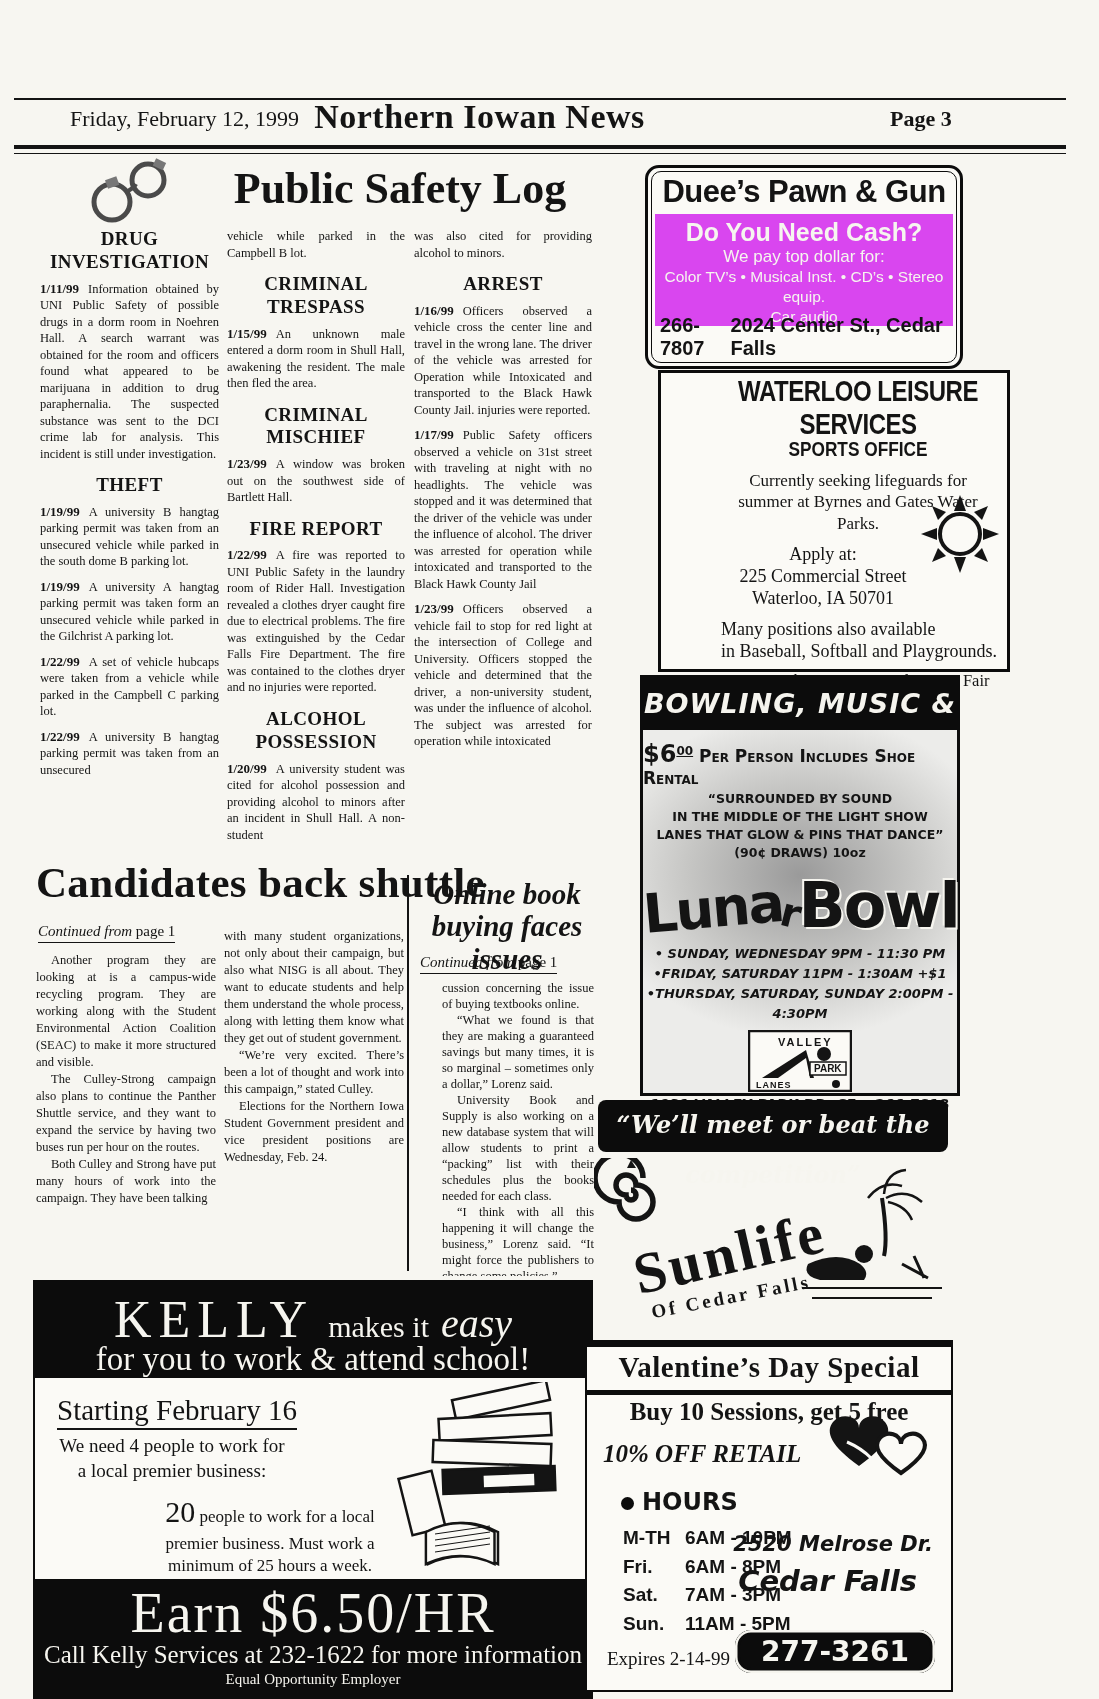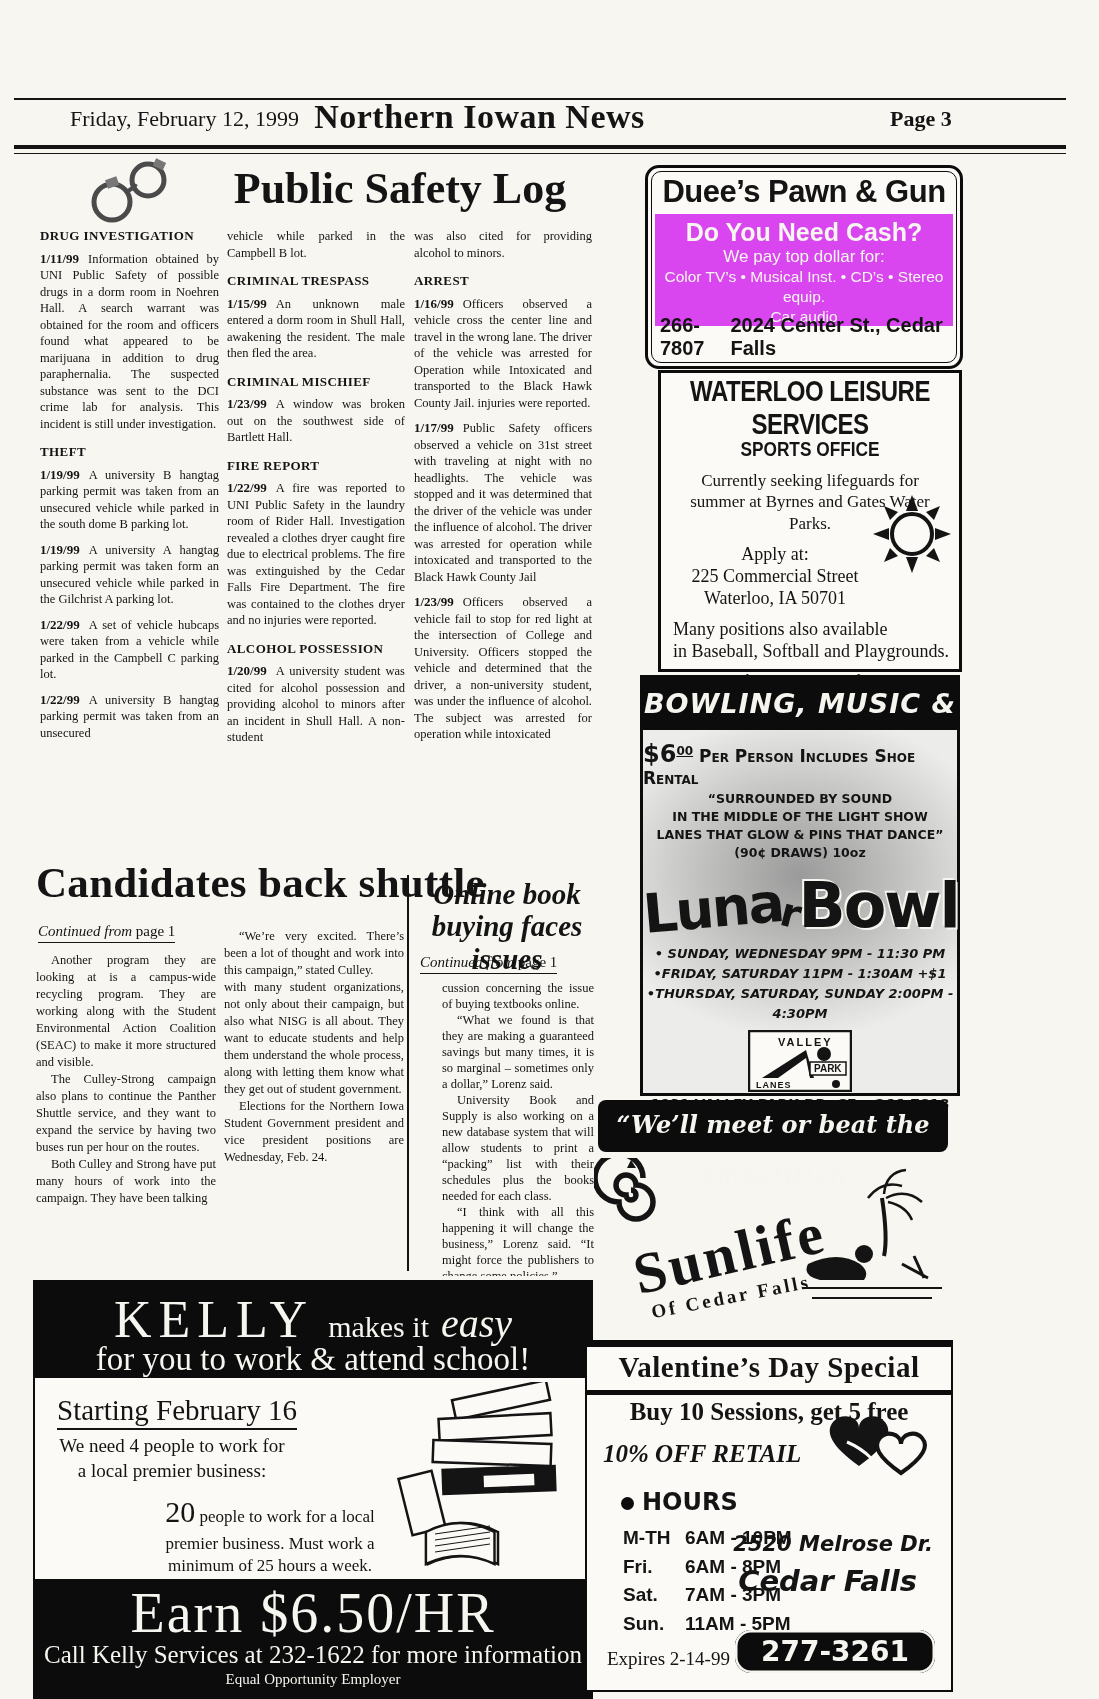--- a/index.html
+++ b/index.html
@@ -9,21 +9,21 @@
   .rule{position:absolute;background:#141414;}
 
   
   .mast-date{left:70px;top:106px;font-size:22px;}
   .mast-title{left:0;right:140px;top:98px;text-align:center;font-size:34px;font-weight:bold;letter-spacing:.5px;}
   .mast-page{left:890px;top:106px;font-size:22px;font-weight:bold;}
 
   
   .psl-title{left:200px;top:163px;width:400px;text-align:center;font-size:44px;font-weight:bold;}
   .log-col{position:absolute;top:228px;height:634px;overflow:hidden;}
-  .log-heading{font-weight:bold;text-align:left;font-size:13px;line-height:1.2;margin:12px 0 7px;letter-spacing:.4px;}
+  .log-heading{font-weight:bold;text-align:center;font-size:19px;line-height:1.2;margin:12px 0 7px;letter-spacing:.4px;}
   .log-col > .log-heading:first-child{margin-top:0;}
   .log-entry{font-size:12.5px;line-height:16.5px;text-align:justify;margin:0 0 9px;}
   .log-entry b{font-size:13px;margin-right:9px;}
 
   
   .shuttle-headline{left:36px;top:858px;font-size:43px;font-weight:bold;letter-spacing:.3px;}
   .continued{font-size:15px;border-bottom:1.5px solid #141414;padding-bottom:2px;display:inline-block;}
   .continued .c1{font-style:italic;}
   .art-col{position:absolute;overflow:hidden;}
   .art-p{font-size:12.5px;line-height:17px;text-align:justify;text-indent:15px;margin:0;}
@@ -59,21 +59,21 @@
   .duees-inner{position:absolute;inset:3px;border:1.5px solid #0c0c0c;border-radius:10px;}
   .duees-title{position:absolute;left:0;right:0;top:6px;text-align:center;font-size:31px;font-weight:bold;letter-spacing:-.5px;}
   .duees-black{position:absolute;left:7px;right:7px;top:46px;height:112px;background:#d946ef;color:#f6f5ef;text-align:center;}
   .duees-cash{font-size:25px;font-weight:bold;margin-top:4px;}
   .duees-sub{font-size:17px;margin-top:0px;}
   .duees-li{font-size:15.5px;line-height:1.3;}
   .duees-row{position:absolute;left:12px;right:10px;bottom:6px;display:flex;justify-content:space-between;
              font-size:20px;font-weight:bold;}
 
   
-  .waterloo{left:658px;top:370px;width:298px;height:296px;background:#fbfaf6;border:3.5px solid #0c0c0c;text-align:center;}
+  .waterloo{left:658px;top:370px;width:298px;height:296px;background:#fbfaf6;border:3.5px solid #0c0c0c;text-align:center;padding-left:48px;}
   .wl-title{font-family:"Liberation Sans",sans-serif;font-weight:bold;font-size:25px;margin-top:6px;
             transform:scale(.96,1.15);letter-spacing:-.5px;}
   .wl-sub{font-family:"Liberation Sans",sans-serif;font-weight:bold;font-size:18px;margin-top:2px;transform:scale(.96,1.1);}
   .wl-p1{font-size:17px;line-height:1.25;margin:10px 14px 0;}
   .wl-apply{font-size:18px;margin-top:10px;}
   .wl-addr{font-size:18px;line-height:1.25;}
   .wl-left{margin-right:70px;}
   .wl-p2{font-size:18px;line-height:1.25;margin:8px 0 0 12px;text-align:left;}
   .wl-p3{font-size:16.5px;line-height:1.25;margin:8px 10px 0;}
   .wl-sun{position:absolute;right:4px;top:118px;}
@@ -183,22 +183,22 @@
   <div class="abs" style="left:38px;top:922px">
     <span class="continued"><span class="c1">Continued from</span>
     <span>page 1</span></span>
   </div>
   <div class="art-col" style="left:36px;top:952px;width:180px;height:320px">
       <p class="art-p">Another program they are looking at is a campus-wide recycling program. They are working along with the Student Environmental Action Coalition (SEAC) to make it more structured and visible.</p>
       <p class="art-p">The Culley-Strong campaign also plans to continue the Panther Shuttle service, and they want to expand the service by having two buses run per hour on the routes.</p>
       <p class="art-p">Both Culley and Strong have put many hours of work into the campaign. They have been talking</p>
     </div>
   <div class="art-col" style="left:224px;top:928px;width:180px;height:344px">
+      <p class="art-p noind">with many student organizations, not only about their campaign, but also what NISG is all about. They want to educate students and help them understand the whole process, along with letting them know what they get out of student government.</p>
       <p class="art-p">“We’re very excited. There’s been a lot of thought and work into this campaign,” stated Culley.</p>
-      <p class="art-p noind">with many student organizations, not only about their campaign, but also what NISG is all about. They want to educate students and help them understand the whole process, along with letting them know what they get out of student government.</p>
       <p class="art-p">Elections for the Northern Iowa Student Government president and vice president positions are Wednesday, Feb. 24.</p>
     </div>
 
   <div class="vrule" style="left:407px;top:875px;height:396px"></div>
 
   <div class="abs book-headline" style="margin:0">
     <div>Online book</div>
     <div>buying faces issues</div>
   </div>
   <div class="abs" style="left:420px;top:953px">

